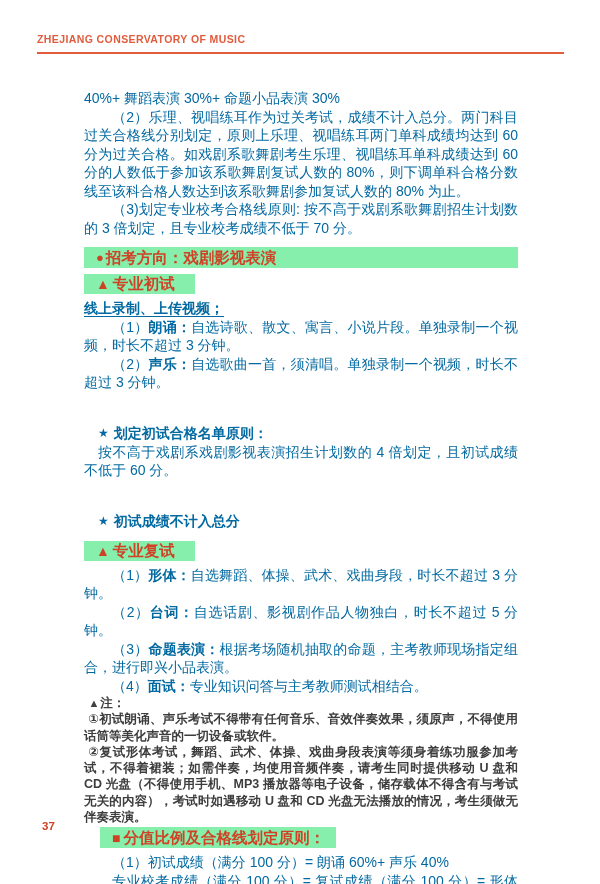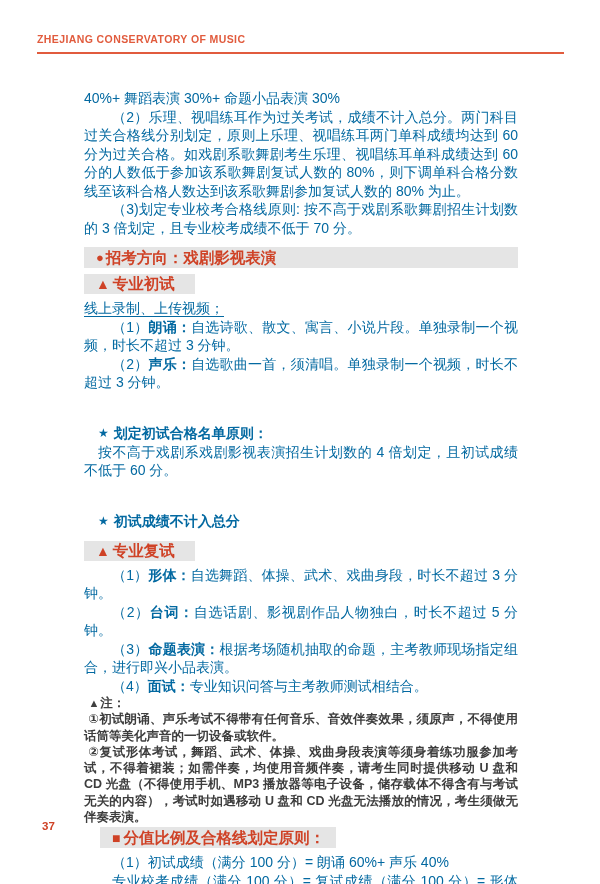--- a/index.html
+++ b/index.html
@@ -27,27 +27,27 @@
   .content {
     position: absolute; left: 84px; top: 89px; width: 434px;
   }
   p { margin: 0; }
   .body {
     font-size: 14px; line-height: 18.5px; text-align: justify;
     color: #0369a1;
   }
   .indent2 { text-indent: 2em; }
   .indent1 { text-indent: 1em; }
-  .bold { font-weight: normal; }
+  .bold { font-weight: bold; }
   b { font-weight: bold; }
   .underline { text-decoration: underline; text-underline-offset: 3px; }
 
   
   .band {
-    background: #e5e5e5; color: #cf4226; font-weight: bold;
+    background: #86efac; color: #cf4226; font-weight: bold;
     font-size: 15.5px; line-height: 21px; height: 21px;
     box-sizing: border-box; padding: 0 10px 0 12px;
     white-space: nowrap;
   }
   .band .marker { margin-right: 3px; }
   .band-main { margin: 10px 0 6px 0; width: 434px; }
   .band-main .marker { font-size: 13px; vertical-align: 1px; margin-right: 2px; }
   .band-sub { margin: 0 0 5px 0; width: fit-content; padding-right: 20px; height: 20px; line-height: 20px; }
   .band-sub.mt { margin-top: 10px; }
   .band-score { margin: 2px 0 5px 16px; width: fit-content; padding-right: 11px; }

